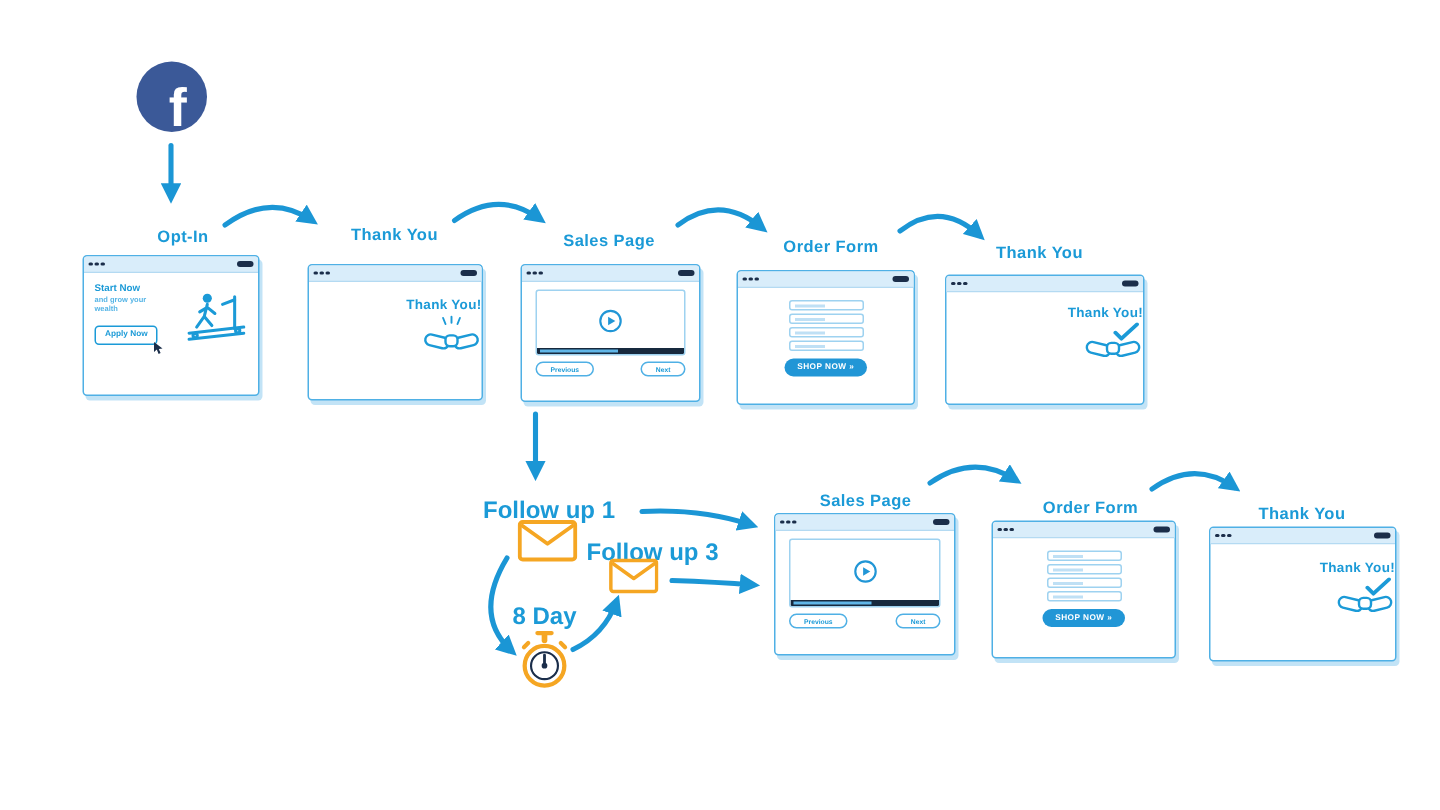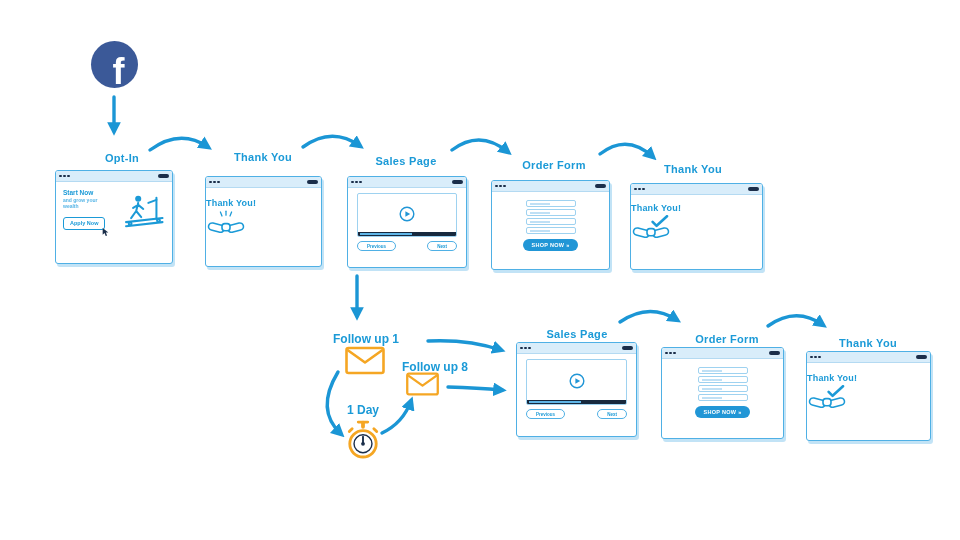--- a/index.html
+++ b/index.html
@@ -11,21 +11,21 @@
   
   .fb { position:absolute; left:91px; top:41px; width:47px; height:47px; border-radius:50%;
         background:#3b5998; color:#fff; display:flex; align-items:flex-end; justify-content:center;
         font-weight:bold; font-size:36px; line-height:.88; overflow:hidden; }
   .fb span { transform:translateX(4px); }
 
   
   .win-label { position:absolute; transform:translateX(-50%); white-space:nowrap;
                font-weight:bold; font-size:11px; letter-spacing:.3px; color:#1b9ad7; }
   .fu-label { position:absolute; transform:translateX(-50%); white-space:nowrap;
-              font-weight:bold; font-size:12px; color:#1b9ad7; }
+              font-weight:bold; font-size:16px; color:#1b9ad7; }
 
   
   .window { position:absolute; background:#fff; border:1.5px solid #4fb0e5; border-radius:3px;
             box-shadow:2px 3px 0 rgba(79,176,229,.35); }
   .titlebar { height:11px; background:#d9edfa; border-bottom:1px solid #b4daf2;
               border-radius:2px 2px 0 0; display:flex; align-items:center; padding:0 3px; }
   .dots { display:flex; gap:1.5px; }
   .dots i { width:2.5px; height:2.5px; border-radius:50%; background:#1b2e4a; display:block; }
   .tb-pill { margin-left:auto; width:11px; height:4.5px; border-radius:2px; background:#1b2e4a; }
 
@@ -35,21 +35,21 @@
   .optin-body { display:flex; padding:7px 5px 4px 7px; }
   .optin-left { width:58%; }
   .optin-headline { font-size:6.5px; font-weight:bold; color:#1b9ad7; }
   .optin-subheadline { font-size:5px; font-weight:bold; color:#56b5e6; width:42px; line-height:1.25; margin-top:1px; }
   .apply-btn { position:relative; display:inline-block; border:1px solid #1b9ad7; border-radius:3px;
                padding:2.5px 6px; font-size:5.5px; font-weight:bold; color:#1b9ad7; margin-top:7px; }
   .apply-btn .cursor { position:absolute; right:-6px; bottom:-8px; width:8px; height:10px; }
   .treadmill { width:46px; height:46px; margin-left:1px; }
 
   
-  .ty-body { display:flex; flex-direction:column; align-items:flex-start; padding-top:10px; gap:2px; }
+  .ty-body { display:flex; flex-direction:column; align-items:flex-end; padding-top:10px; gap:2px; }
   .ty-msg { font-size:9px; font-weight:bold; color:#1b9ad7; letter-spacing:.2px; }
   .handshake { width:40px; height:28px; }
 
   
   .video { position:relative; margin:5px 9px 4px; height:44px; border:1px solid #9ed2f0; border-radius:2px;
            display:flex; align-items:center; justify-content:center; overflow:hidden; }
   .play { width:16px; height:16px; margin-bottom:3px; }
   .vbar { position:absolute; left:0; right:0; bottom:0; height:4px; background:#17293e;
           display:flex; align-items:center; padding:0 2px; }
   .vbar i { display:block; height:1.5px; background:#5fb6e8; width:55%; }
@@ -236,29 +236,29 @@
   </div>
 
   <div class="fu-label" style="left:366px;top:332px">Follow up 1</div>
   <svg class="envelope" style="left:345px;top:346px;width:40px;height:29px" viewBox="0 0 40 28">
     <g stroke="#f5a623" stroke-width="2.6" fill="#fff" stroke-linejoin="round">
       <rect x="1.5" y="1.5" width="37" height="25" rx="2"></rect>
       <path d="M2.5 3.5 L20 16 L37.5 3.5" fill="none"></path>
     </g>
   </svg>
 
-  <div class="fu-label" style="left:435px;top:360px">Follow up 8</div>
+  <div class="fu-label" style="left:435px;top:360px">Follow up 3</div>
   <svg class="envelope" style="left:406px;top:372px;width:33px;height:24px" viewBox="0 0 40 28">
     <g stroke="#f5a623" stroke-width="2.8" fill="#fff" stroke-linejoin="round">
       <rect x="1.5" y="1.5" width="37" height="25" rx="2"></rect>
       <path d="M2.5 3.5 L20 16 L37.5 3.5" fill="none"></path>
     </g>
   </svg>
 
-  <div class="fu-label" style="left:363px;top:403px">1 Day</div>
+  <div class="fu-label" style="left:363px;top:403px">8 Day</div>
   <svg class="stopwatch" style="left:346px;top:419px;width:34px;height:42px" viewBox="0 0 36 42">
     <g stroke="#f5a623" stroke-linecap="round" fill="none">
       <line x1="18" y1="2.5" x2="18" y2="7" stroke-width="4"></line>
       <line x1="13" y1="2" x2="23" y2="2" stroke-width="3"></line>
       <line x1="29.5" y1="9" x2="32.5" y2="12" stroke-width="3"></line>
       <line x1="6.5" y1="9" x2="3.5" y2="12" stroke-width="3"></line>
       <circle cx="18" cy="25" r="14" stroke-width="3" fill="#fff"></circle>
     </g>
     <circle cx="18" cy="25" r="9.5" fill="none" stroke="#1b2e4a" stroke-width="1.5"></circle>
     <line x1="18" y1="25" x2="18" y2="17.5" stroke="#1b2e4a" stroke-width="2" stroke-linecap="round"></line>

